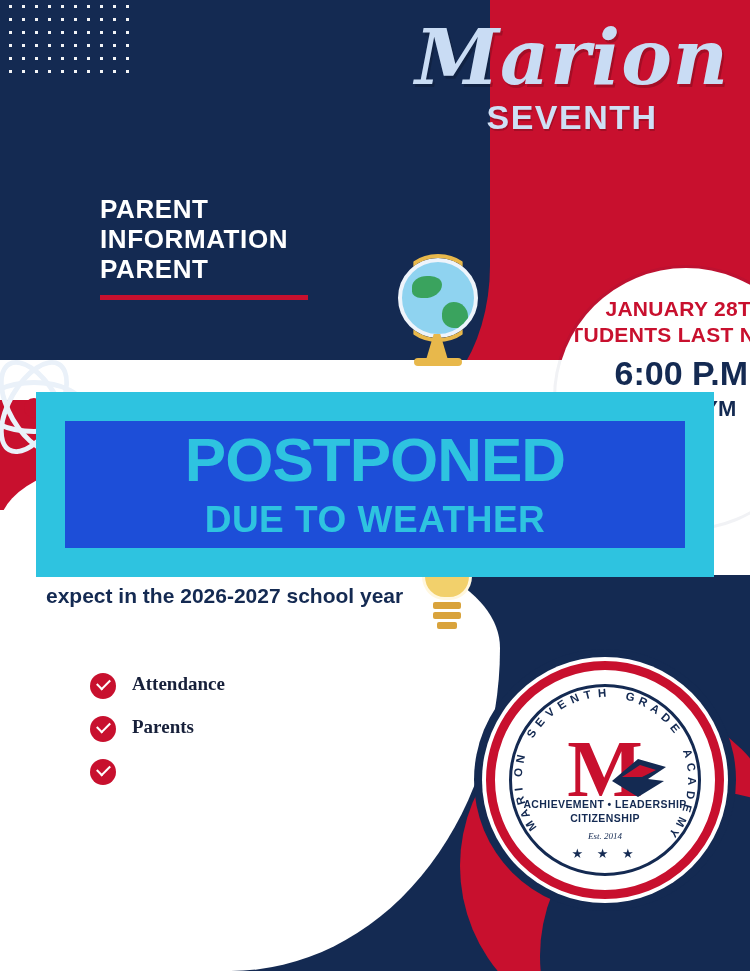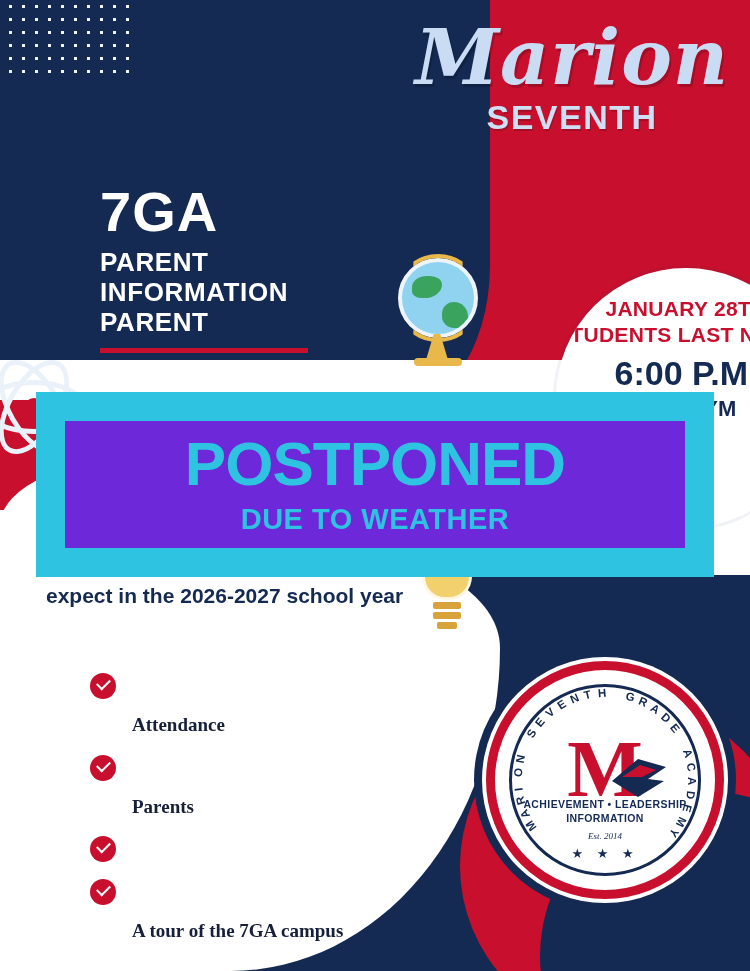--- a/index.html
+++ b/index.html
@@ -225,21 +225,20 @@
     border-bottom: 2.6px solid #fff;
     transform: rotate(-45deg);
   }
   .check-text {
     font-family: "Liberation Serif", serif;
     font-weight: bold;
     font-size: 19px;
     color: #17203a;
     line-height: 1.3;
     max-width: 300px;
-    margin-top: 41px;
   }
 
   
   .globe {
     position: absolute;
     left: 392px; top: 258px;
     width: 96px; height: 110px;
   }
   .globe .ball {
     position: absolute;
@@ -426,37 +425,37 @@
     left: 36px; top: 392px;
     width: 678px; height: 185px;
     background: #2ec3e0;
     display: flex;
     align-items: center;
     justify-content: center;
     z-index: 40;
   }
   .overlay-inner {
     width: 620px; height: 127px;
-    background: #6d28d9;
+    background: #1d4ed8;
     display: flex;
     flex-direction: column;
     align-items: center;
     justify-content: center;
   }
   .overlay-title {
     color: #2ec3e0;
     font-weight: bold;
     font-size: 62px;
     letter-spacing: -1px;
     line-height: 1;
   }
   .overlay-sub {
     color: #2ec3e0;
     font-weight: bold;
-    font-size: 29px;
+    font-size: 37px;
     letter-spacing: .5px;
     margin-top: 8px;
   }
 </style>
 </head>
 <body>
 
 <div id="flyer">
 
   <div class="bg-navy-top"></div>
@@ -470,21 +469,20 @@
   <div class="bg-red-corner"></div>
   <div class="bg-navy-corner-cap"></div>
   <div class="dots"></div>
 
   <div class="brand">
     <div class="brand-script">Marion</div>
     <div class="brand-sub">SEVENTH</div>
   </div>
 
   <div class="title-block">
-    <div class="title-main">7GA</div>
     <div class="title-sub">PARENT INFORMATION PARENT</div>
     <div class="title-rule"></div>
   </div>
 
   <div class="globe">
     <div class="ball">
         <div class="land1"></div>
         <div class="land2"></div>
       </div>
     <div class="arc"></div>
@@ -528,24 +526,20 @@
     <div class="check-item">
       <span class="check-icon"></span>
       <span class="check-text">Attendance</span>
     </div>
     <div class="check-item">
       <span class="check-icon"></span>
       <span class="check-text">Parents</span>
     </div>
     <div class="check-item">
       <span class="check-icon"></span>
-    </div>
-    <div class="check-item">
-      <span class="check-icon"></span>
-      <span class="check-text">A tour of the 7GA campus</span>
     </div>
   </div>
 
   <div class="seal">
     <div class="seal-inner">
       <div class="seal-arc-text" id="sealArc">
           <span style="transform: rotate(-125deg) translate(0px, -93px) rotate(0deg);">M</span>
           <span style="transform: rotate(-115.741deg) translate(0px, -93px) rotate(0deg);">A</span>
           <span style="transform: rotate(-106.481deg) translate(0px, -93px) rotate(0deg);">R</span>
           <span style="transform: rotate(-97.2222deg) translate(0px, -93px) rotate(0deg);">I</span>
@@ -574,21 +568,21 @@
           <span style="transform: rotate(115.741deg) translate(0px, -93px) rotate(0deg);">M</span>
           <span style="transform: rotate(125deg) translate(0px, -93px) rotate(0deg);">Y</span>
         </div>
       <div class="seal-m">M</div>
       <svg class="seal-pat" viewBox="0 0 60 46">
         <path d="M4 26 L30 4 L58 12 L40 24 L56 26 L30 42 Z" fill="#142a52"></path>
         <path d="M14 22 L32 10 L48 15 L34 22 Z" fill="#c8102e"></path>
       </svg>
       <div class="seal-values">
         <div>ACHIEVEMENT • LEADERSHIP</div>
-        <div>INFORMATION</div>
+        <div>CITIZENSHIP</div>
       </div>
       <div class="seal-est">Est. 2014</div>
       <div class="seal-stars">★ ★ ★</div>
     </div>
   </div>
 
   <div class="overlay">
     <div class="overlay-inner">
       <div class="overlay-title">POSTPONED</div>
       <div class="overlay-sub">DUE TO WEATHER</div>

